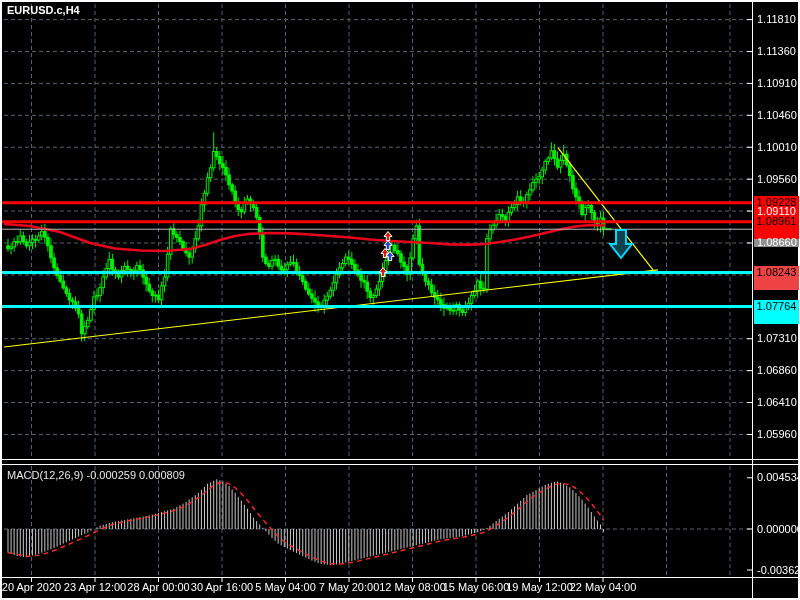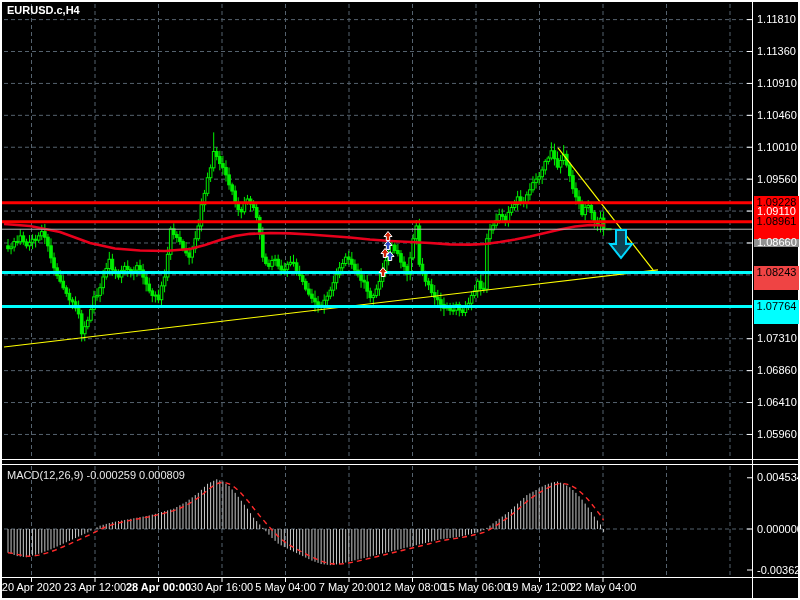--- a/index.html
+++ b/index.html
@@ -723,21 +723,21 @@
       <div class="axlabel" style="top: 427.956px;">1.05960</div>
     </div>
   <div id="macd-axis">
       <div class="mlabel" style="top: 471.274px;">0.004534</div>
       <div class="mlabel" style="top: 522.506px;">0.000000</div>
       <div class="mlabel" style="top: 563.511px;">-0.003629</div>
     </div>
   <div id="time-axis">
       <div class="tlabel" style="left: -10.5px;">20 Apr 2020</div>
       <div class="tlabel" style="left: 53px;">23 Apr 12:00</div>
-      <div class="tlabel" style="left: 116.5px; font-weight: bold;">28 Apr 00:00</div>
+      <div class="tlabel" style="left: 116.5px;">28 Apr 00:00</div>
       <div class="tlabel" style="left: 180px;">30 Apr 16:00</div>
       <div class="tlabel" style="left: 243.5px;">5 May 04:00</div>
       <div class="tlabel" style="left: 307px;">7 May 20:00</div>
       <div class="tlabel" style="left: 370.5px;">12 May 08:00</div>
       <div class="tlabel" style="left: 434px;">15 May 06:00</div>
       <div class="tlabel" style="left: 497.5px;">19 May 12:00</div>
       <div class="tlabel" style="left: 561px;">22 May 04:00</div>
     </div>
 </div>
 

